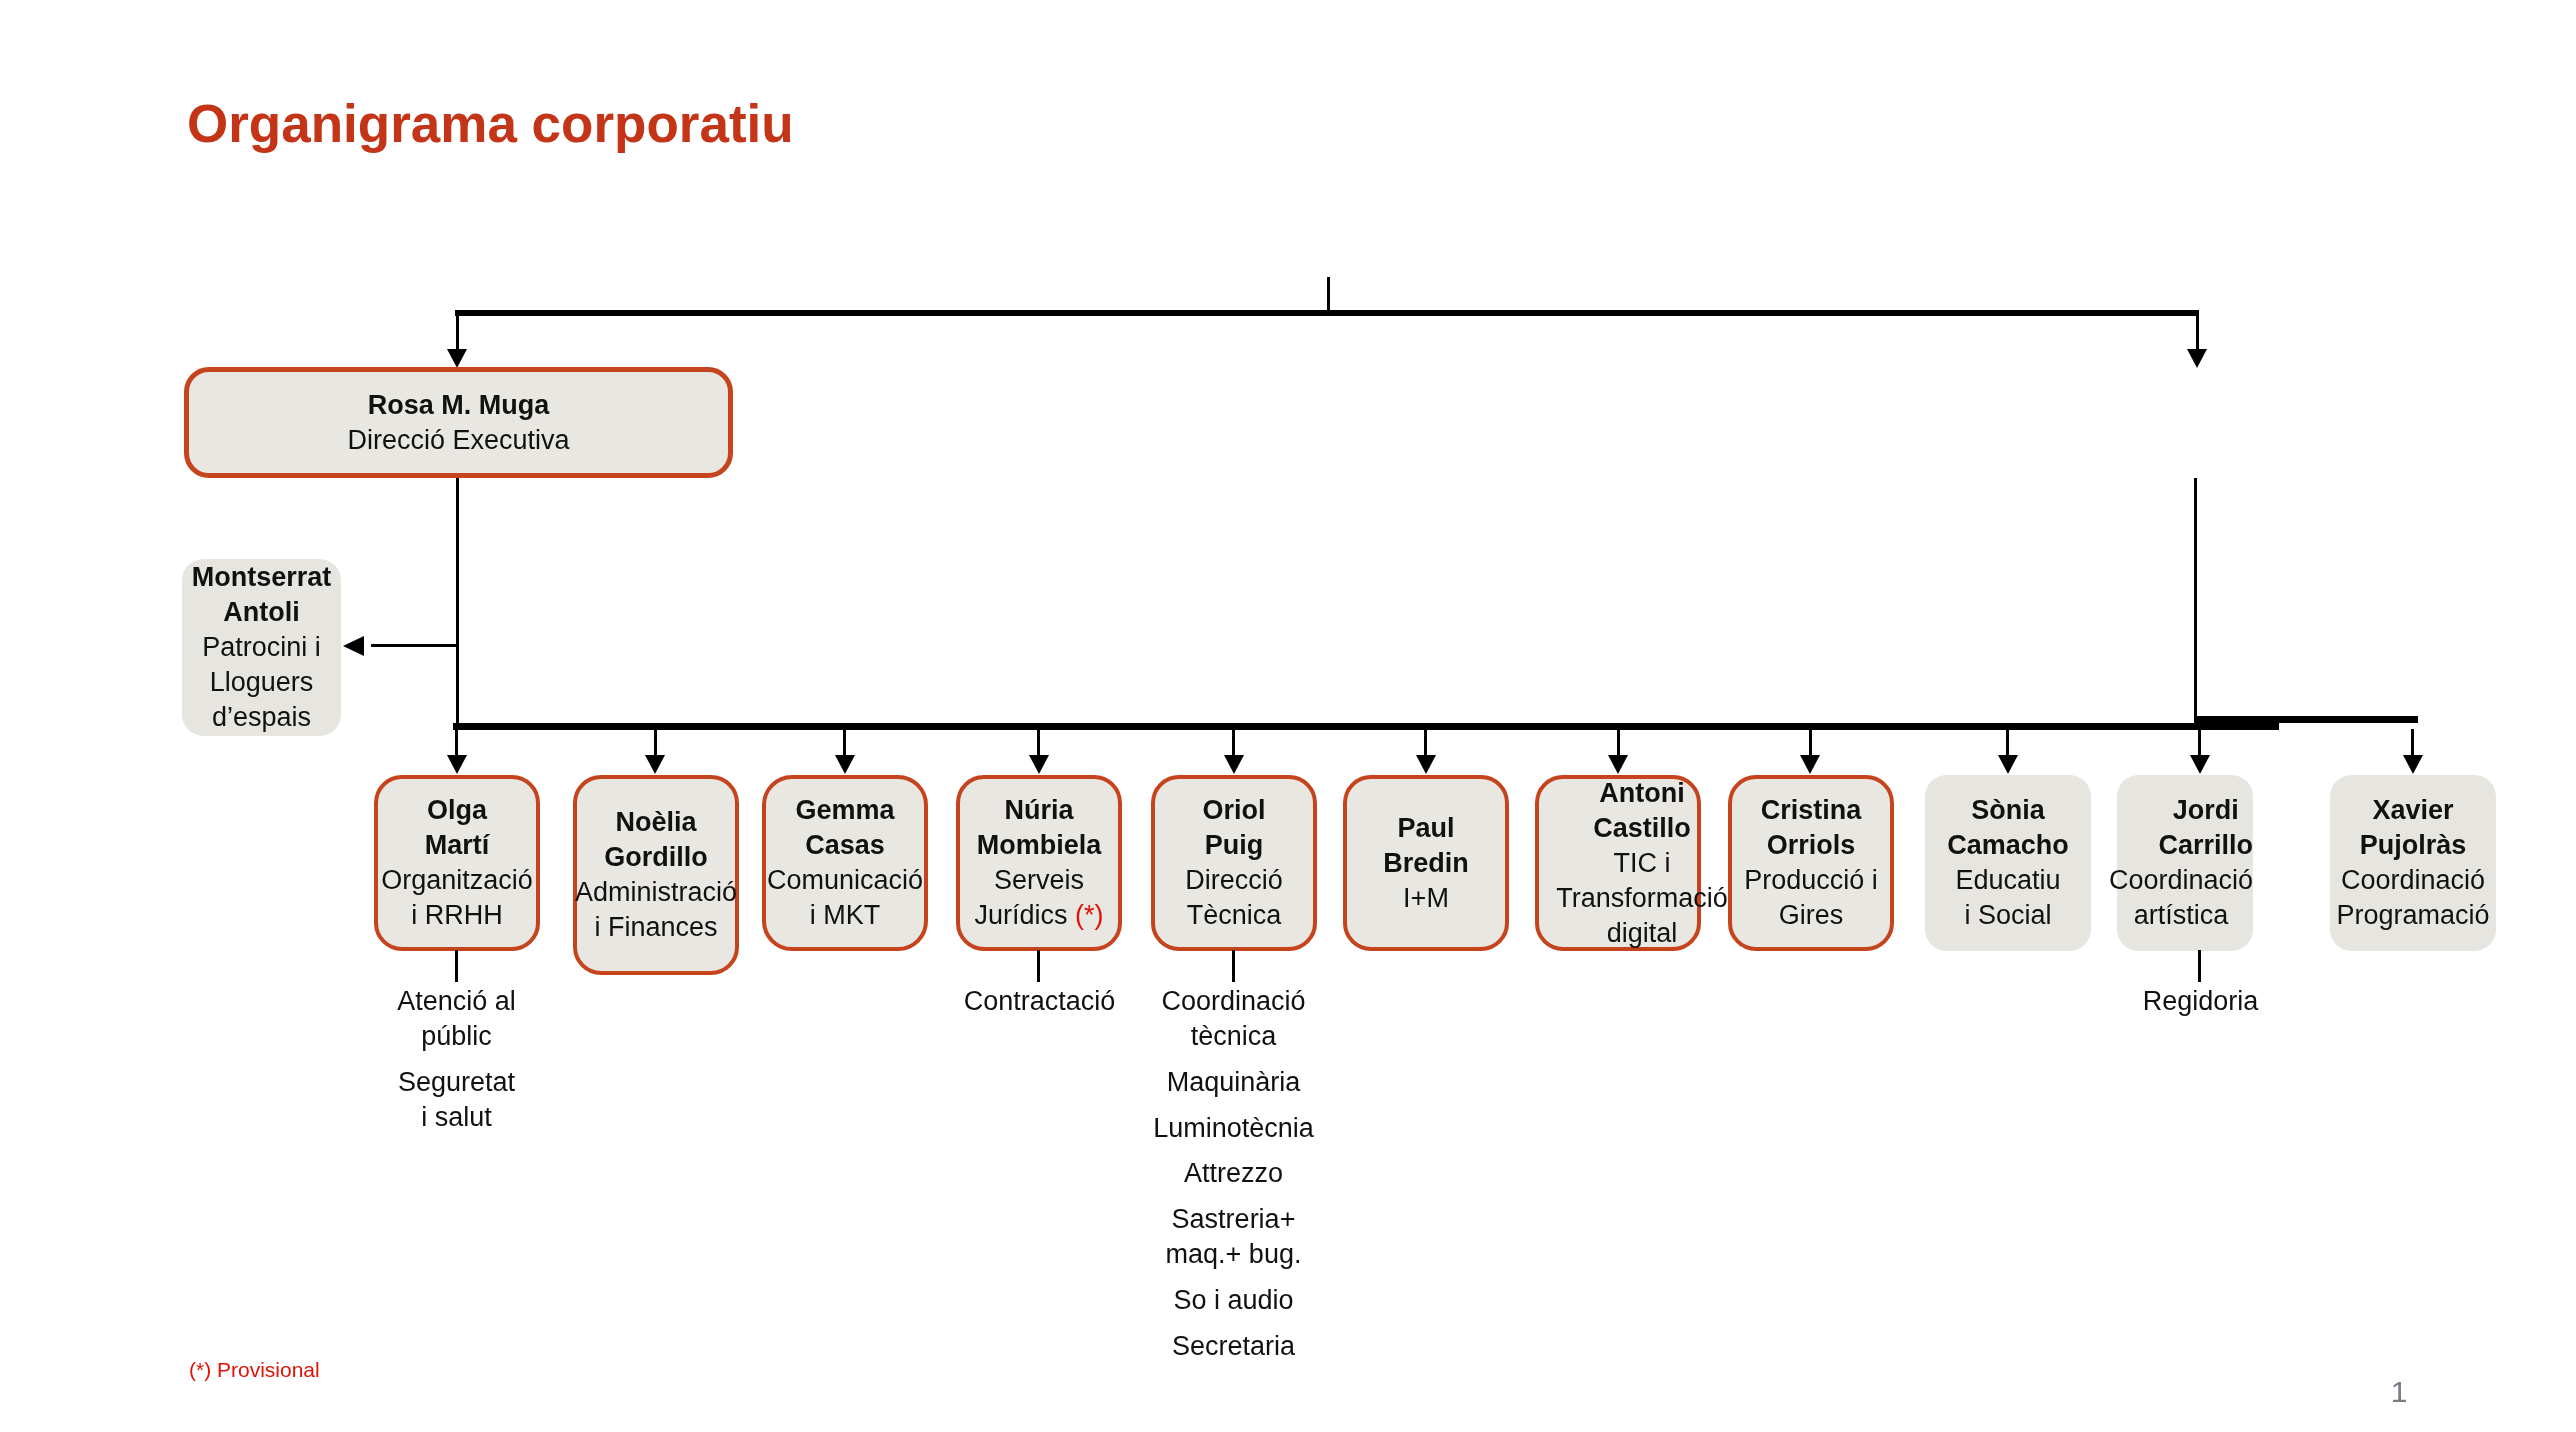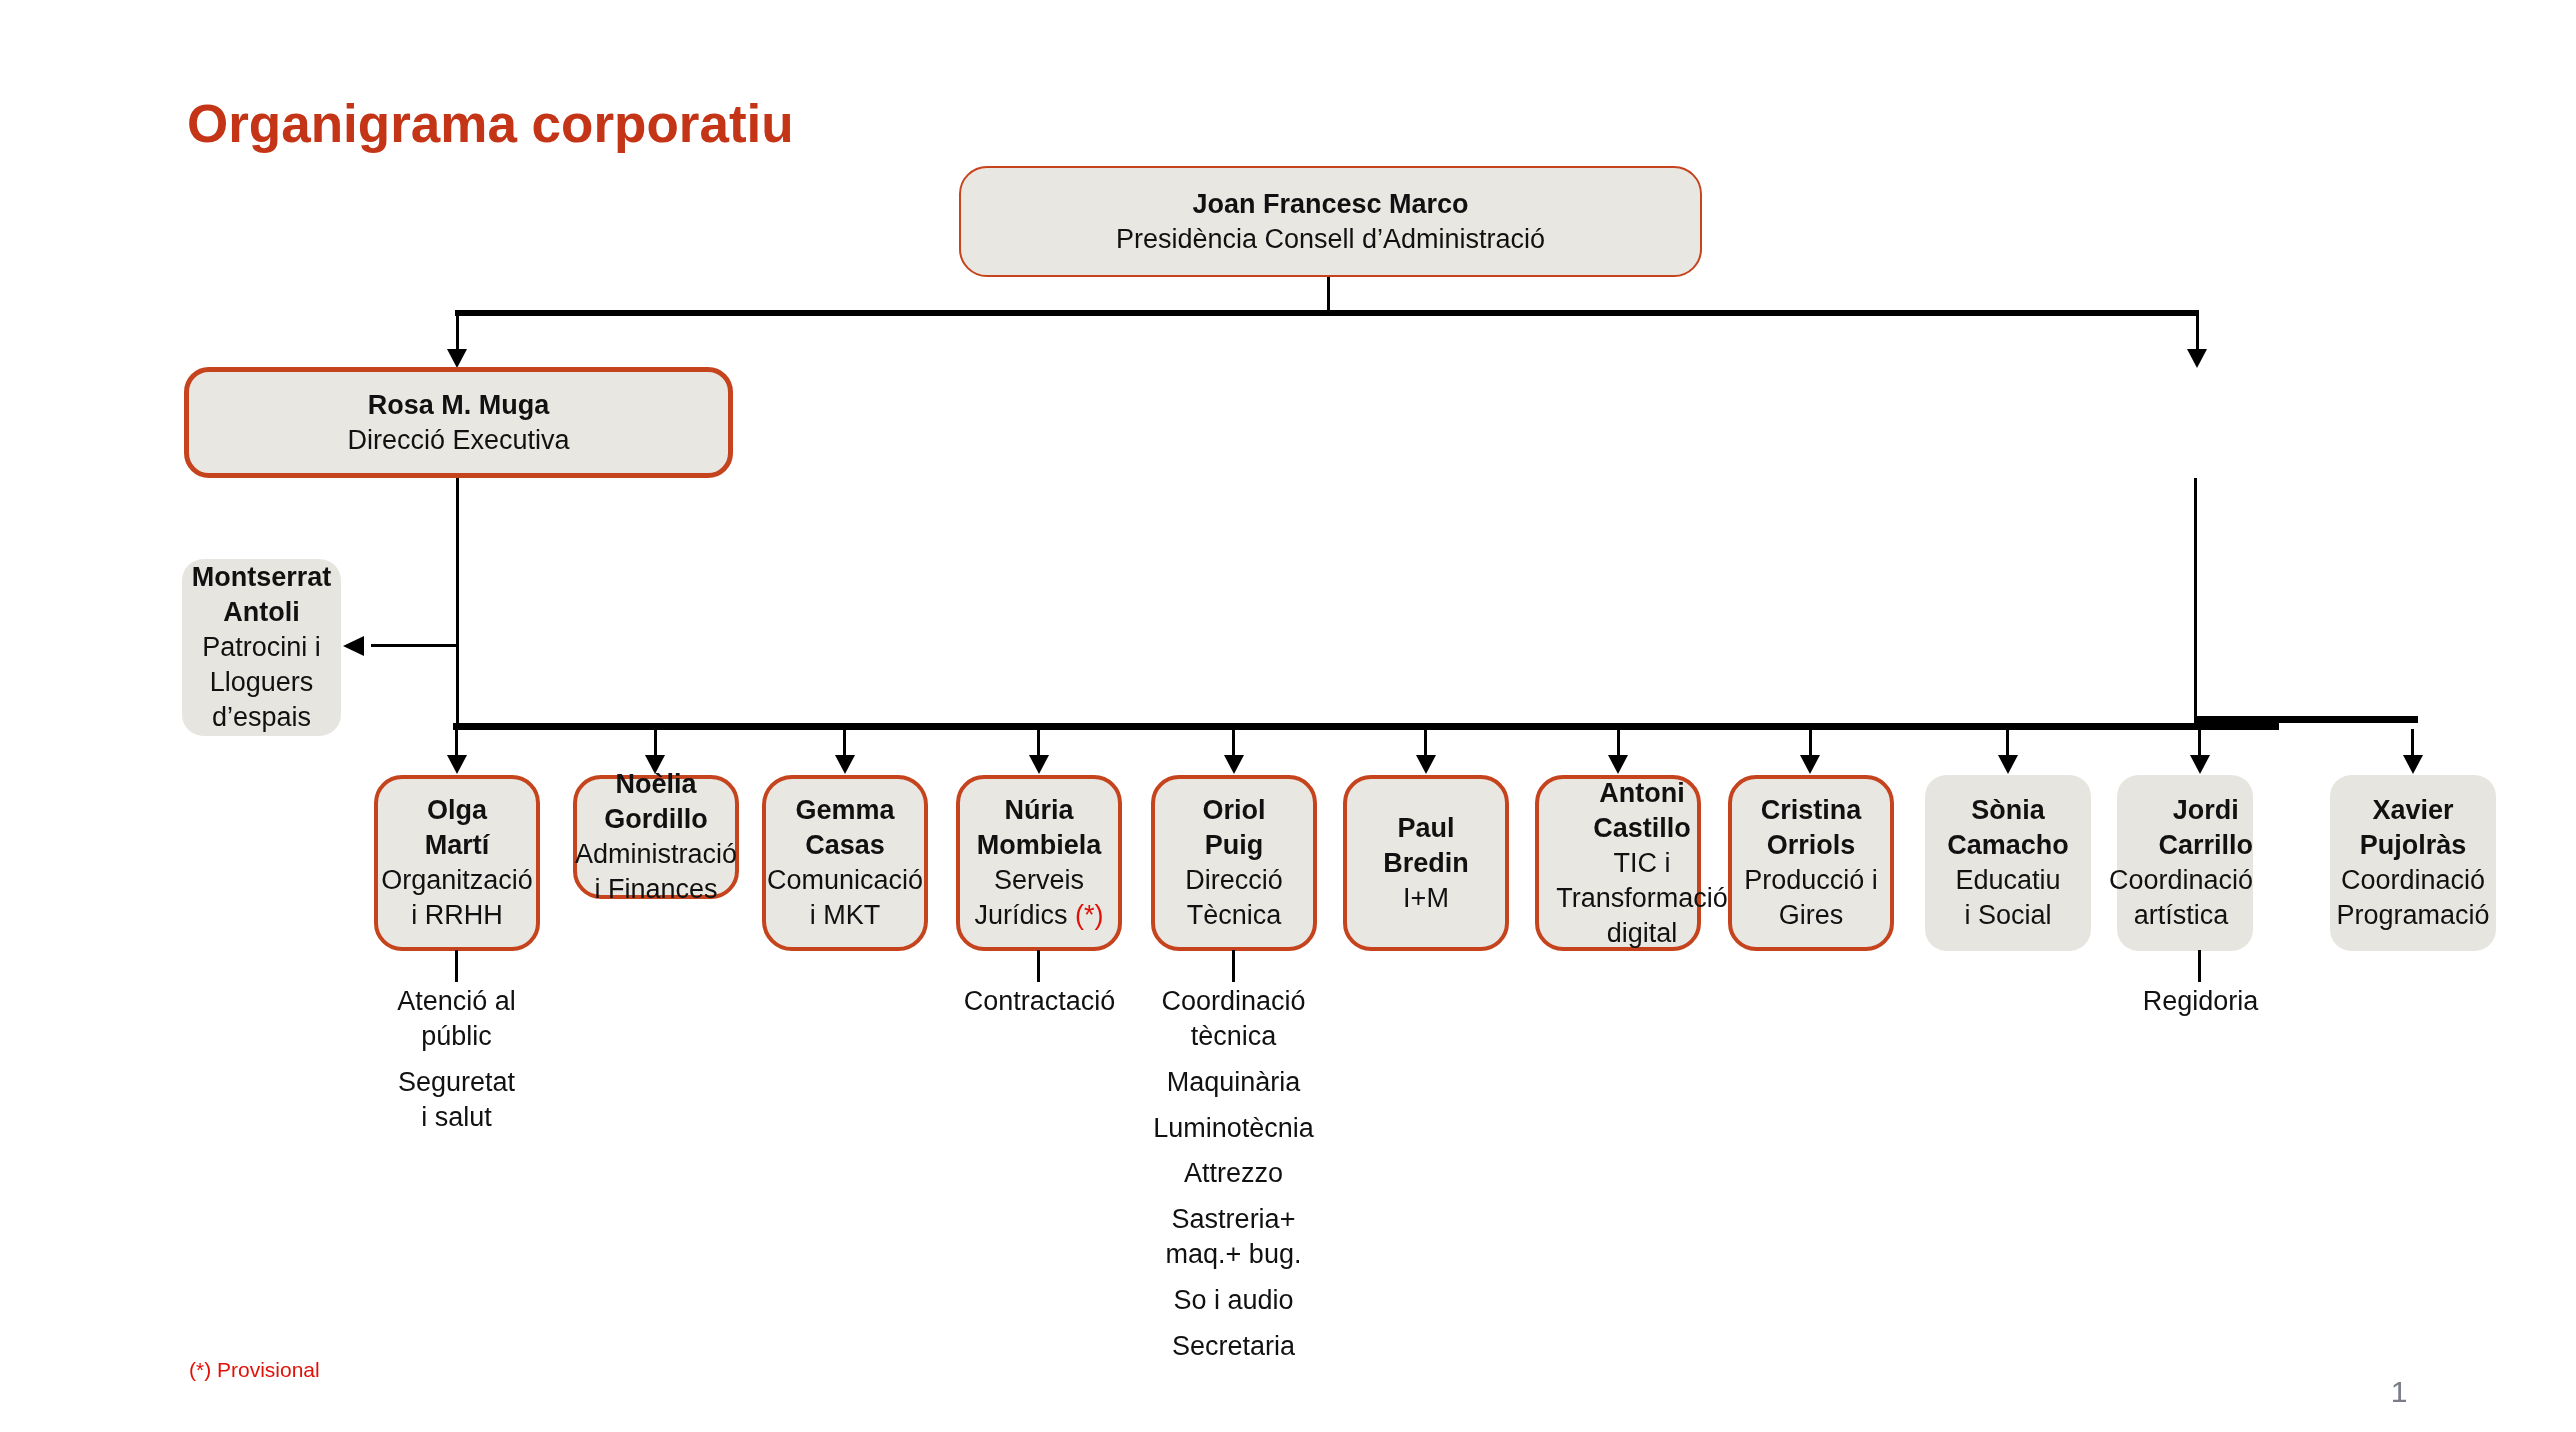--- a/index.html
+++ b/index.html
@@ -65,24 +65,20 @@
     font-size:30px;color:var(--pagenum);
   }
 </style>
 </head>
 <body>
 
 <div id="canvas">
 
   <div id="title">Organigrama corporatiu</div>
 
-  <div class="box accent-thin" style="left:959px;top:166px;width:743px;height:111px;">
-    <span class="name">Joan Francesc Marco</span>
-    <span class="sub">Presidència Consell d’Administració</span>
-  </div>
 
   <div class="line" style="left:1327px;top:277px;width:2.5px;height:36px;"></div>
   <div class="line" style="left:455px;top:310px;width:1744px;height:5.8px;"></div>
   <div class="line" style="left:456px;top:316px;width:2.5px;height:35px;"></div>
   <div class="arrow-down" style="left:447px;top:349px;"></div>
   <div class="line" style="left:2196px;top:316px;width:2.5px;height:35px;"></div>
   <div class="arrow-down" style="left:2187px;top:349px;"></div>
 
   <div class="box accent-thick" style="left:184px;top:367px;width:549px;height:111px;">
     <span class="name">Rosa M. Muga</span>
@@ -110,21 +106,21 @@
       <div class="arrow-down" style="left: 447px; top: 755px;"></div>
       <div class="box accent" style="left: 374px; top: 775px; width: 166px; height: 176px;"><span class="name">Olga
 Martí</span><span class="sub">Organització
 i RRHH</span></div>
       <div class="line" style="left: 455px; top: 950px; width: 3.3px; height: 31.5px;"></div>
       <div class="sublist" style="left: 332px; top: 984px;"><div class="item">Atenció al
 públic</div><div class="item">Seguretat
 i salut</div></div>
       <div class="line" style="left: 654px; top: 729px; width: 2.5px; height: 27px;"></div>
       <div class="arrow-down" style="left: 645px; top: 755px;"></div>
-      <div class="box accent" style="left: 573px; top: 775px; width: 166px; height: 124px;"><span class="name">Noèlia
+      <div class="box accent" style="left: 573px; top: 775px; width: 166px; height: 200px;"><span class="name">Noèlia
 Gordillo</span><span class="sub">Administració
 i Finances</span></div>
       <div class="line" style="left: 843px; top: 729px; width: 2.5px; height: 27px;"></div>
       <div class="arrow-down" style="left: 835px; top: 755px;"></div>
       <div class="box accent" style="left: 762px; top: 775px; width: 166px; height: 176px; border-radius: 30px;"><span class="name">Gemma
 Casas</span><span class="sub">Comunicació
 i MKT</span></div>
       <div class="line" style="left: 1037px; top: 729px; width: 2.5px; height: 27px;"></div>
       <div class="arrow-down" style="left: 1029px; top: 755px;"></div>
       <div class="box accent" style="left: 956px; top: 775px; width: 166px; height: 176px;"><span class="name">Núria

